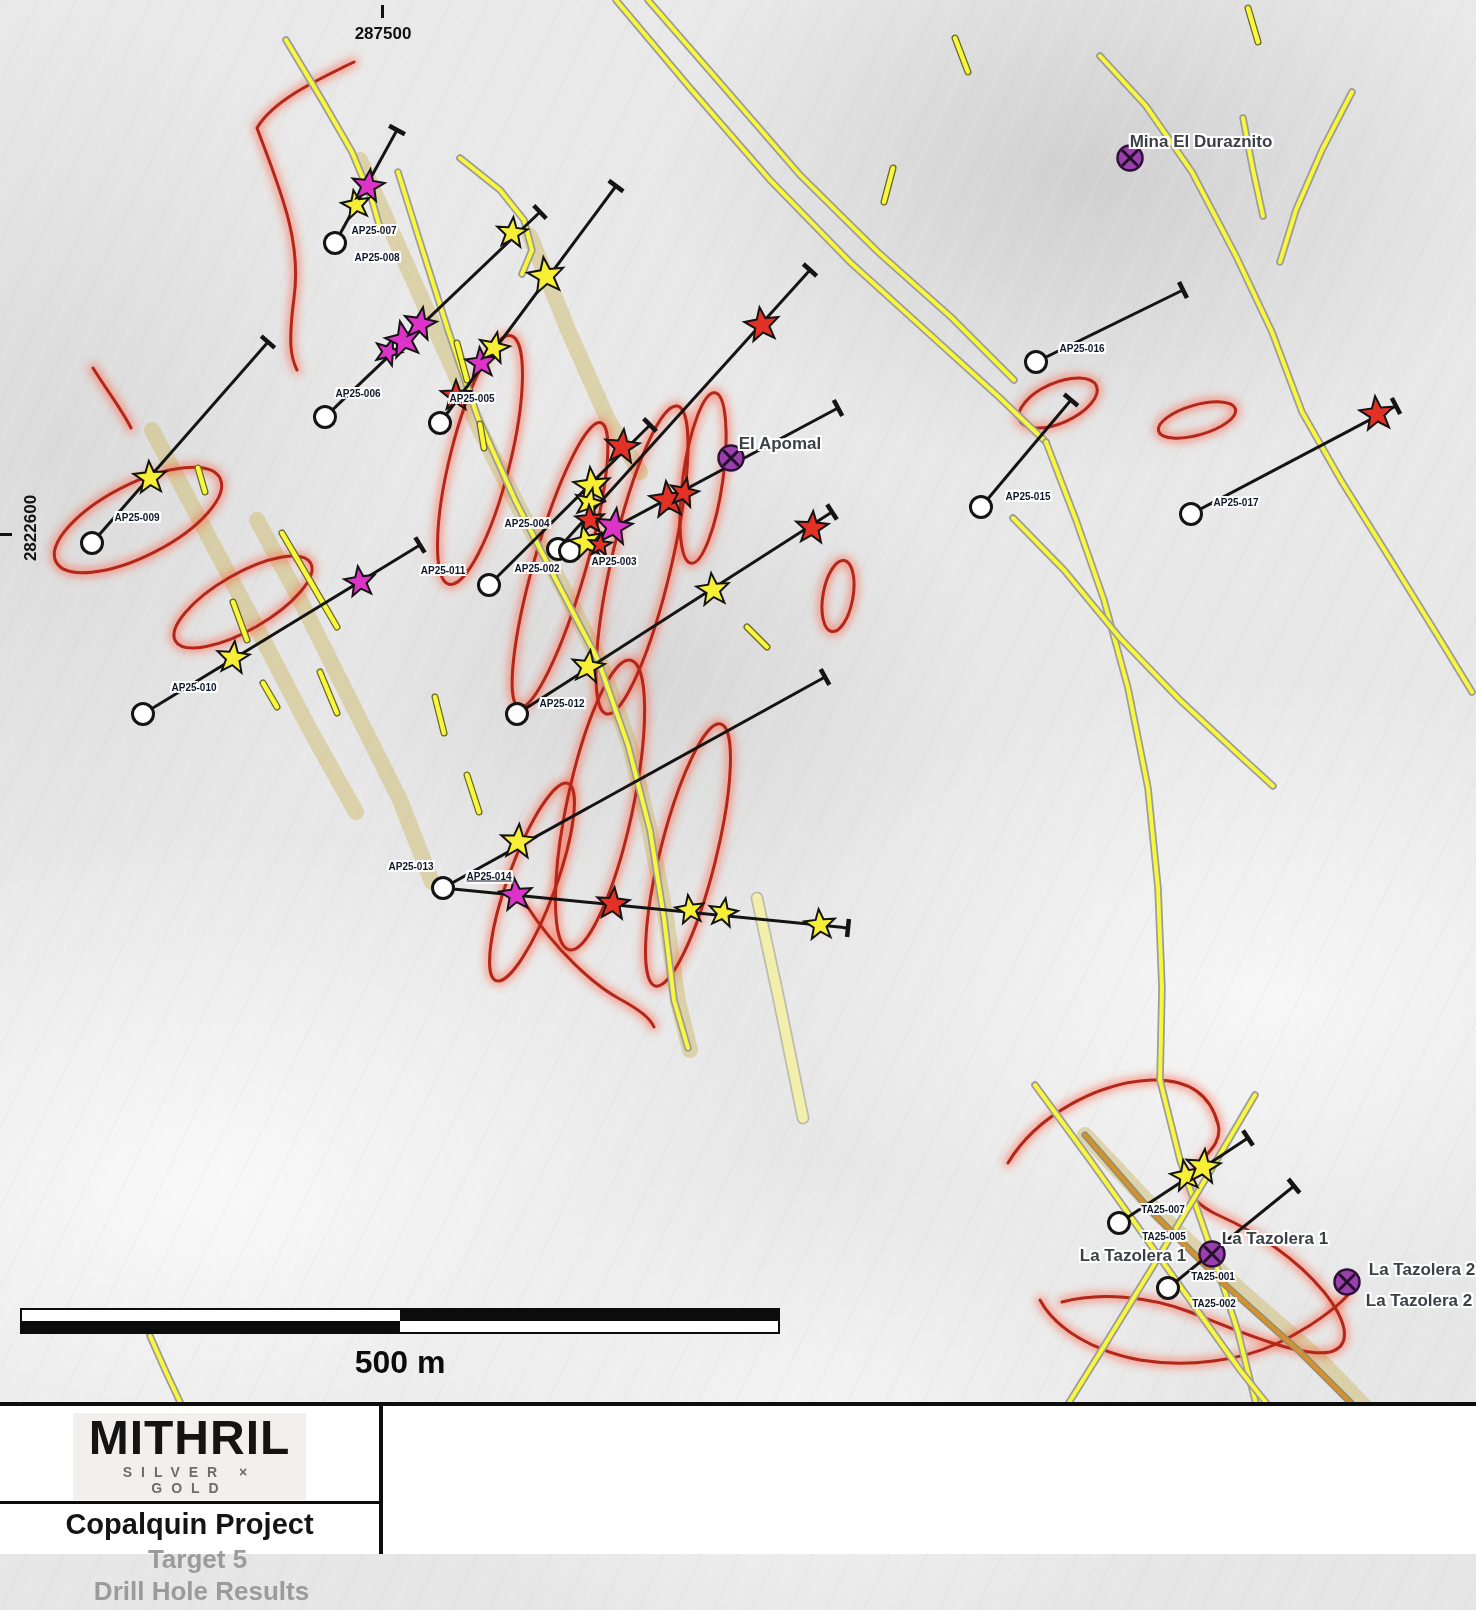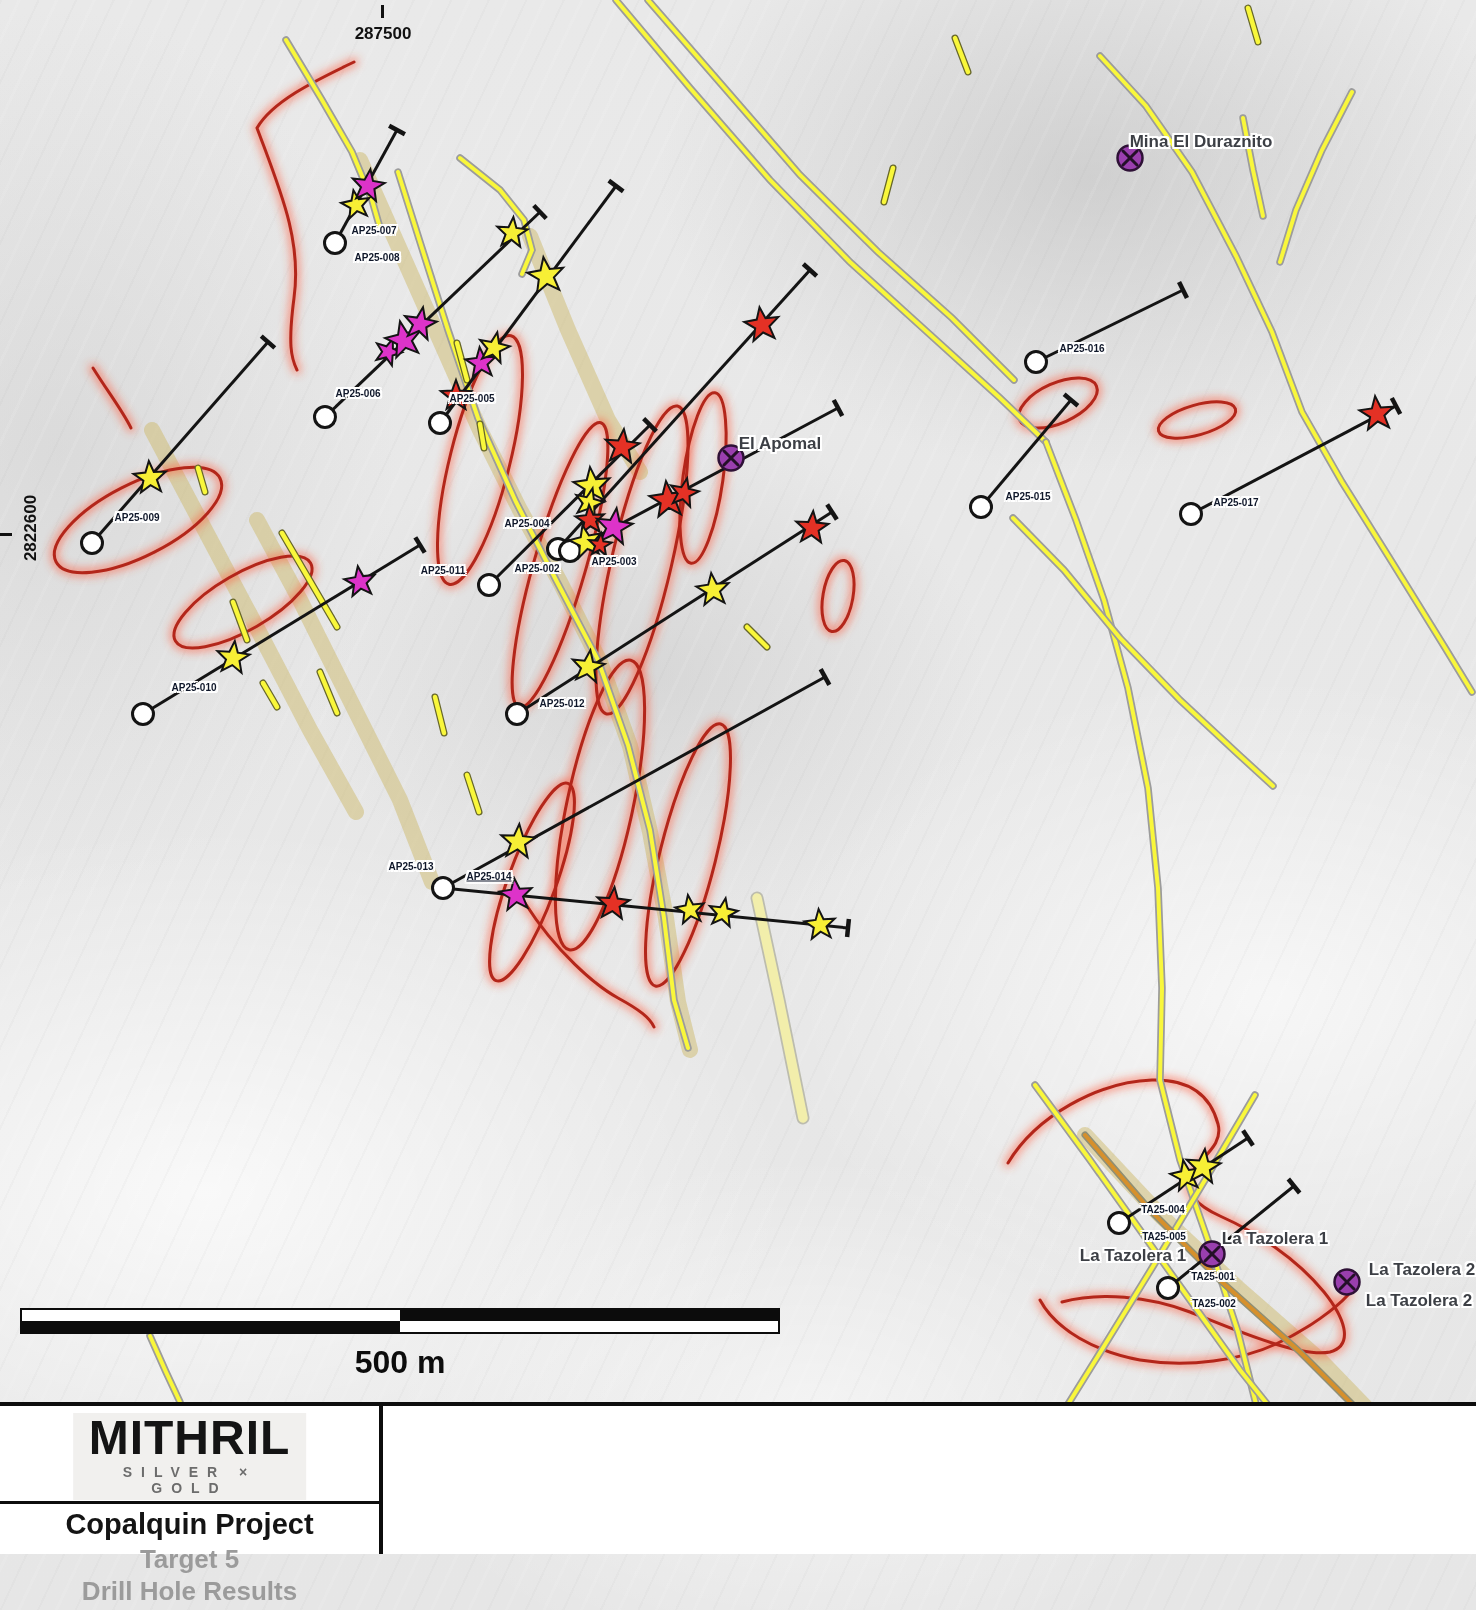--- a/index.html
+++ b/index.html
@@ -42,22 +42,22 @@
   #panel{position:absolute;left:0;top:1402px;width:1476px;height:152px;background:#fff;
     border-top:4px solid #0d0d0d;box-sizing:border-box;}
   #panel-left{position:absolute;left:0;top:0;width:383px;height:100%;
     border-right:4px solid #0d0d0d;box-sizing:border-box;}
   #logo-box{position:absolute;left:50%;top:7px;transform:translateX(-50%);
     background:#f1f0ee;padding:0 16px 4px;text-align:center;}
   #logo-main{font-size:48px;font-weight:900;letter-spacing:1px;color:#141414;line-height:1.05;}
   #logo-sub{font-size:14px;font-weight:700;letter-spacing:9px;color:#6c6c6c;margin-top:1px;}
   #panel-divider{position:absolute;left:0;top:95px;width:100%;height:3px;background:#0d0d0d;}
   #proj{position:absolute;top:102px;width:100%;text-align:center;font-size:29px;font-weight:800;color:#141414;}
-  #target{position:absolute;top:138px;width:100%;text-align:center;font-size:26px;font-weight:800;color:#9b9b9b;}
-  #results{position:absolute;top:170px;width:100%;text-align:center;font-size:26px;font-weight:800;color:#9b9b9b;}
+  #target{position:absolute;top:138px;width:100%;text-align:center;font-size:26px;font-weight:800;color:#9b9b9b;padding-left:8px;}
+  #results{position:absolute;top:170px;width:100%;text-align:center;font-size:26px;font-weight:800;color:#9b9b9b;padding-left:12px;}
 </style>
 </head>
 <body>
 
 <div id="stage">
   <div id="terrain"></div>
   <div id="terrain-tex"></div>
 
   <svg id="map-svg" width="1476" height="1610" viewBox="0 0 1476 1610">
     <defs>
@@ -284,21 +284,21 @@
       <div class="mlabel lg" style="left: 521px; top: 523px;">AP25-004</div>
       <div class="mlabel lg" style="left: 531px; top: 568px;">AP25-002</div>
       <div class="mlabel lg" style="left: 608px; top: 561px;">AP25-003</div>
       <div class="mlabel lg" style="left: 188px; top: 687px;">AP25-010</div>
       <div class="mlabel lg" style="left: 556px; top: 703px;">AP25-012</div>
       <div class="mlabel lg" style="left: 405px; top: 866px;">AP25-013</div>
       <div class="mlabel lg" style="left: 483px; top: 876px; text-decoration: underline;">AP25-014</div>
       <div class="mlabel lg" style="left: 1076px; top: 348px;">AP25-016</div>
       <div class="mlabel lg" style="left: 1022px; top: 496px;">AP25-015</div>
       <div class="mlabel lg" style="left: 1230px; top: 502px;">AP25-017</div>
-      <div class="mlabel lg" style="left: 1157px; top: 1209px;">TA25-004</div>
+      <div class="mlabel lg" style="left: 1157px; top: 1209px;">TA25-007</div>
       <div class="mlabel lg" style="left: 1158px; top: 1236px;">TA25-005</div>
       <div class="mlabel lg" style="left: 1207px; top: 1276px;">TA25-001</div>
       <div class="mlabel lg" style="left: 1208px; top: 1303px;">TA25-002</div>
       <div class="mlabel ld" style="left: 1201px; top: 142px;">Mina El Duraznito</div>
       <div class="mlabel ld" style="left: 780px; top: 444px;">El Apomal</div>
       <div class="mlabel ld" style="left: 1133px; top: 1256px;">La Tazolera 1</div>
       <div class="mlabel ld" style="left: 1275px; top: 1239px;">La Tazolera 1</div>
       <div class="mlabel ld" style="left: 1422px; top: 1270px;">La Tazolera 2</div>
       <div class="mlabel ld" style="left: 1419px; top: 1301px;">La Tazolera 2</div>
     </div>

